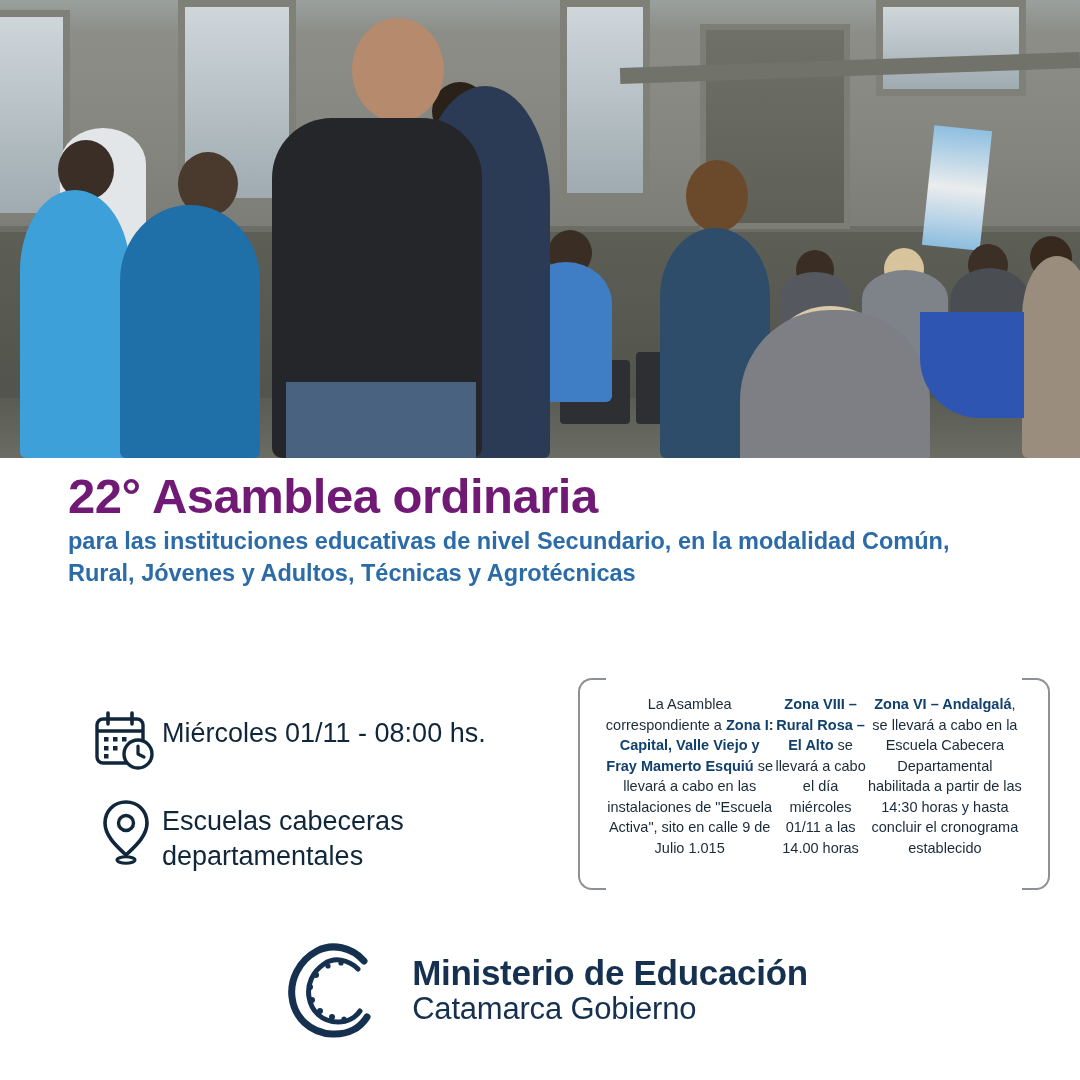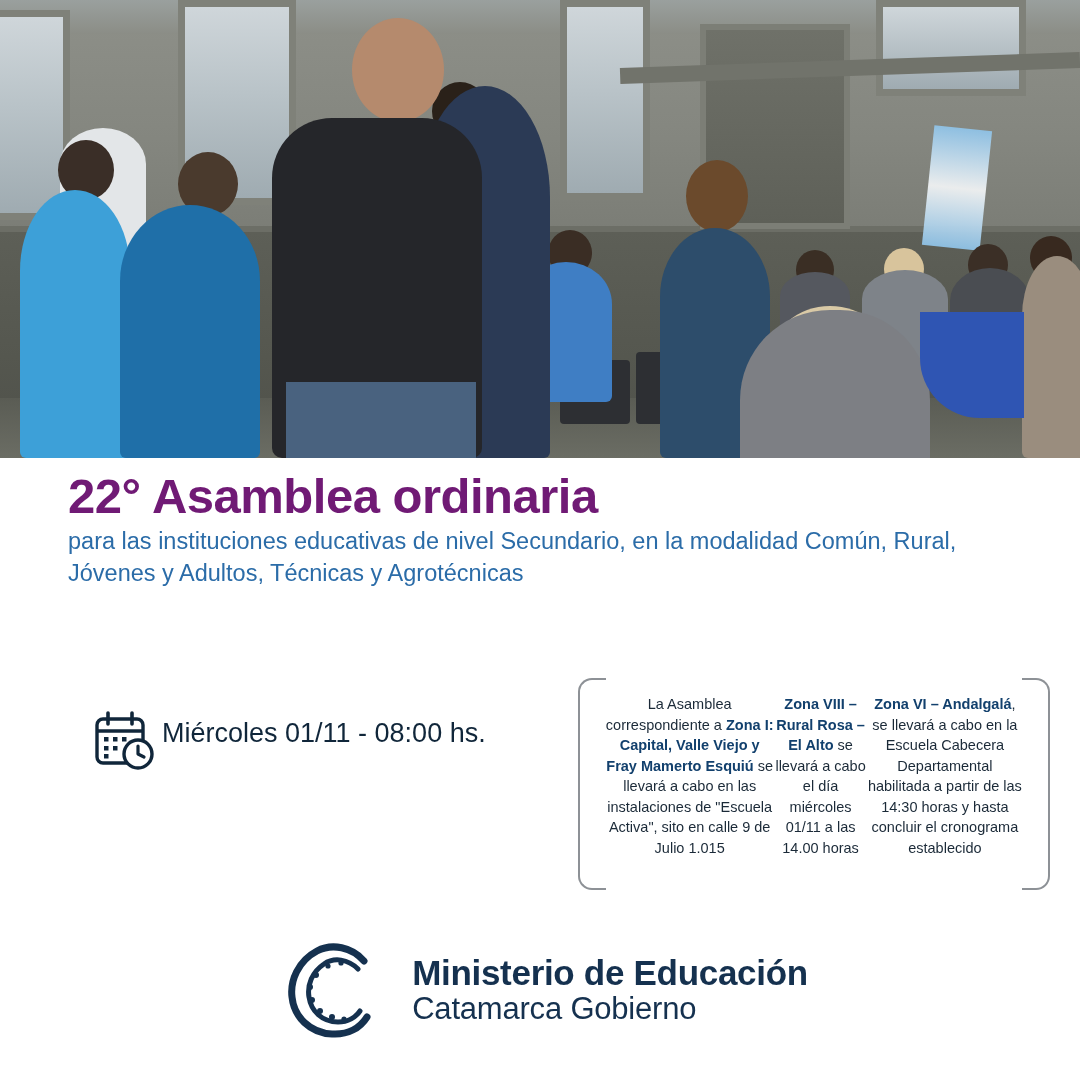--- a/index.html
+++ b/index.html
@@ -146,21 +146,21 @@
     color: #701a75;
     letter-spacing: -0.5px;
     margin: 0 0 2px 0;
     line-height: 1.1;
   }
   .subtitle {
     font-size: 23.5px;
     color: #2b6ca8;
     line-height: 1.35;
     margin: 0;
-    font-weight: normal;
+    font-weight: bold;
   }
 
   
   .details {
     position: absolute;
     left: 90px;
     top: 690px;
     width: 470px;
   }
   .detail-row {
@@ -316,20 +316,30 @@
           <rect x="10" y="36" width="4.5" height="4.5" fill="#10263a"></rect>
           <rect x="19" y="36" width="4.5" height="4.5" fill="#10263a"></rect>
           <rect x="10" y="44" width="4.5" height="4.5" fill="#10263a"></rect>
           <circle cx="44" cy="44" r="14" fill="#ffffff" stroke="#10263a" stroke-width="3.4"></circle>
           <path d="M44 36 V44 L50 47" stroke="#10263a" stroke-width="3.2" stroke-linecap="round" stroke-linejoin="round"></path>
         </svg>
       </div>
       <div class="detail-text">Miércoles 01/11 - 08:00 hs.</div>
     </div>
 
+    <div class="detail-row">
+      <div class="detail-icon">
+        <svg width="58" height="68" viewBox="0 0 58 68" fill="none" xmlns="http://www.w3.org/2000/svg">
+          <path d="M29 4 C17 4 8 13 8 25 c0 14 14 25 21 32 7-7 21-18 21-32 0-12-9-21-21-21z" stroke="#10263a" stroke-width="3.6" fill="none" stroke-linejoin="round"></path>
+          <circle cx="29" cy="25" r="7.5" stroke="#10263a" stroke-width="3.4" fill="none"></circle>
+          <ellipse cx="29" cy="62" rx="9" ry="3.2" stroke="#10263a" stroke-width="3" fill="none"></ellipse>
+        </svg>
+      </div>
+      <div class="detail-text">Escuelas cabeceras departamentales</div>
+    </div>
 
   </div>
 
   <div class="note-box">
     <div class="bracket bracket-l"></div>
     <div class="bracket bracket-r"></div>
 
     <p class="note-p">
       <span>La Asamblea correspondiente a </span><span class="note-strong">Zona I: Capital, Valle Viejo y Fray Mamerto Esquiú</span><span> se llevará a cabo en las instalaciones de "Escuela Activa", sito en calle 9 de Julio 1.015</span>
     </p>

